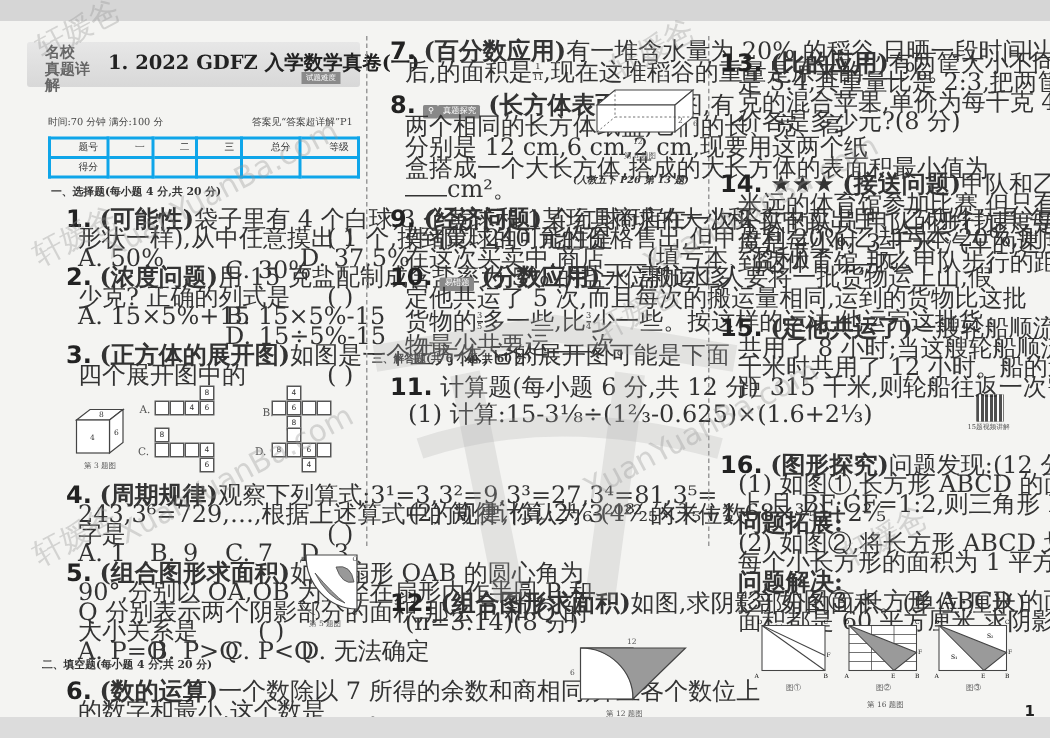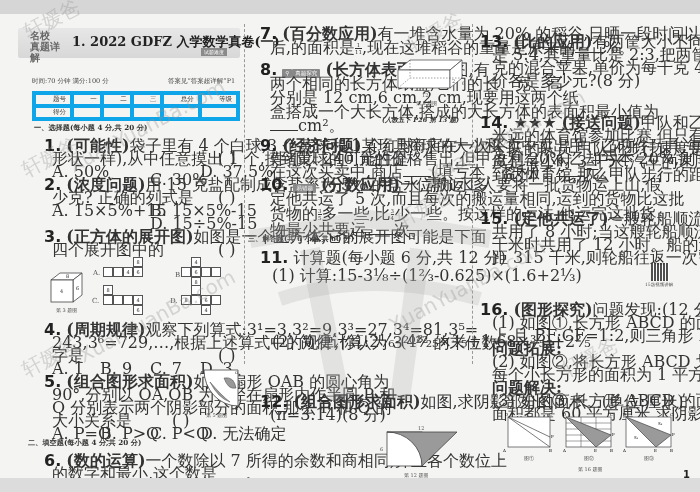--- a/index.html
+++ b/index.html
@@ -8,21 +8,21 @@
   .topbar { position: absolute; left: 0; top: 0; width: 700px; height: 18px; background: #d6d6d6; }
   .bottombar { position: absolute; left: 0; top: 478px; width: 700px; height: 14px; background: #dcdcdc; }
   .page { position: absolute; left: 0; top: 14px; width: 700px; height: 466px; background: #f4f4f2; }
   .vsep { position: absolute; top: 10px; height: 340px; border-left: 1px dashed #999; }
   .title-band { position: absolute; left: 18px; top: 14px; width: 222px; height: 30px; background: linear-gradient(#e7e7e7,#d8d8d8); border-radius: 2px; }
   .logo { position: absolute; left: 30px; top: 16px; width: 36px; height: 26px; color: #666; font-size: 10px; line-height: 11px; font-weight: bold; }
   .title { position: absolute; left: 72px; top: 19px; font-size: 13px; font-weight: bold; color: #222; white-space: nowrap; }
   .badge { position: absolute; left: 201px; top: 34px; background: #8a8a8a; color: #fff; font-size: 5px; padding: 0 3px; line-height: 8px; }
   .meta { position: absolute; top: 63px; font-size: 6.5px; color: #444; }
   table.score { position: absolute; left: 32px; top: 77px; width: 208px; border-collapse: collapse; font-size: 6.5px; font-family: "DejaVu Sans", sans-serif; }
-  table.score td { border: 4px solid #0ea5e9; height: 13px; text-align: center; color: #333; padding-left: 13px; }
+  table.score td { border: 2px solid #0ea5e9; height: 13px; text-align: center; color: #333; padding-left: 13px; }
   .sec { font-weight: bold; font-size: 7.2px; position: absolute; white-space: nowrap; }
   .q { position: absolute; white-space: nowrap; }
   .qn { font-weight: bold; font-family: "DejaVu Sans", sans-serif; color: #222; }
   .tag { font-weight: bold; }
   .opt { position: absolute; white-space: nowrap; }
   .paren { position: absolute; white-space: nowrap; }
   .cell { position: absolute; width: 10px; height: 10px; border: 1px solid #555; background: #fff; font-size: 5px; line-height: 8px; text-align: center; font-family: "DejaVu Sans", sans-serif; }
   .cap { position: absolute; font-size: 5px; color: #555; white-space: nowrap; }
   .pill { display: inline-block; background: #888; color: #fff; font-size: 5.5px; padding: 0 3px; line-height: 9px; border-radius: 1px; }
   .blank { display: inline-block; border-bottom: 1px solid #333; width: 28px; height: 8px; vertical-align: baseline; }

